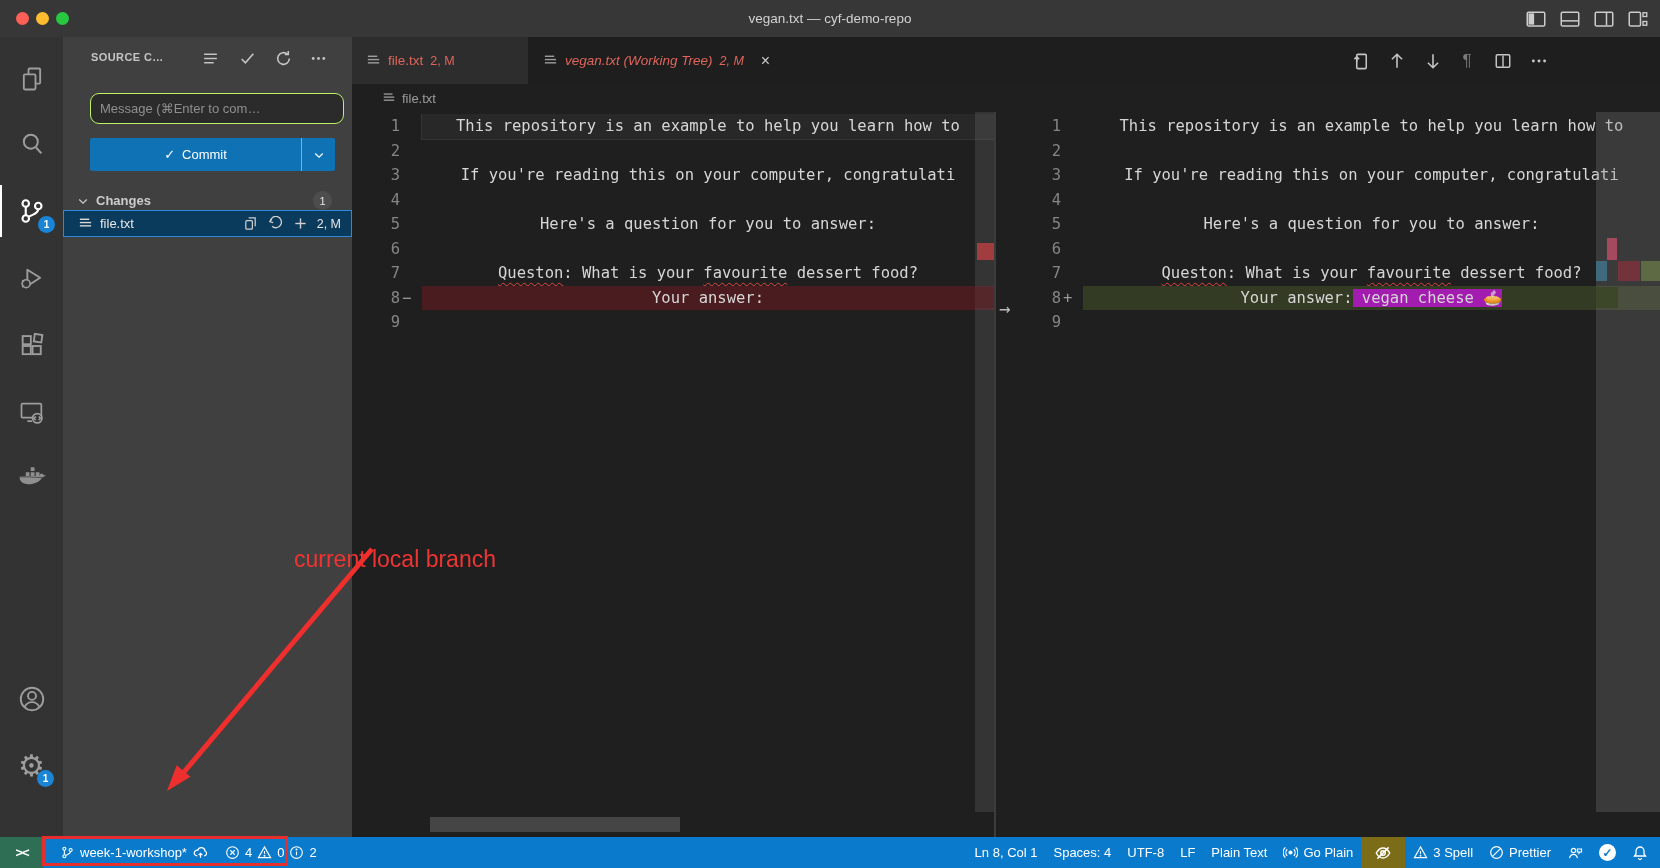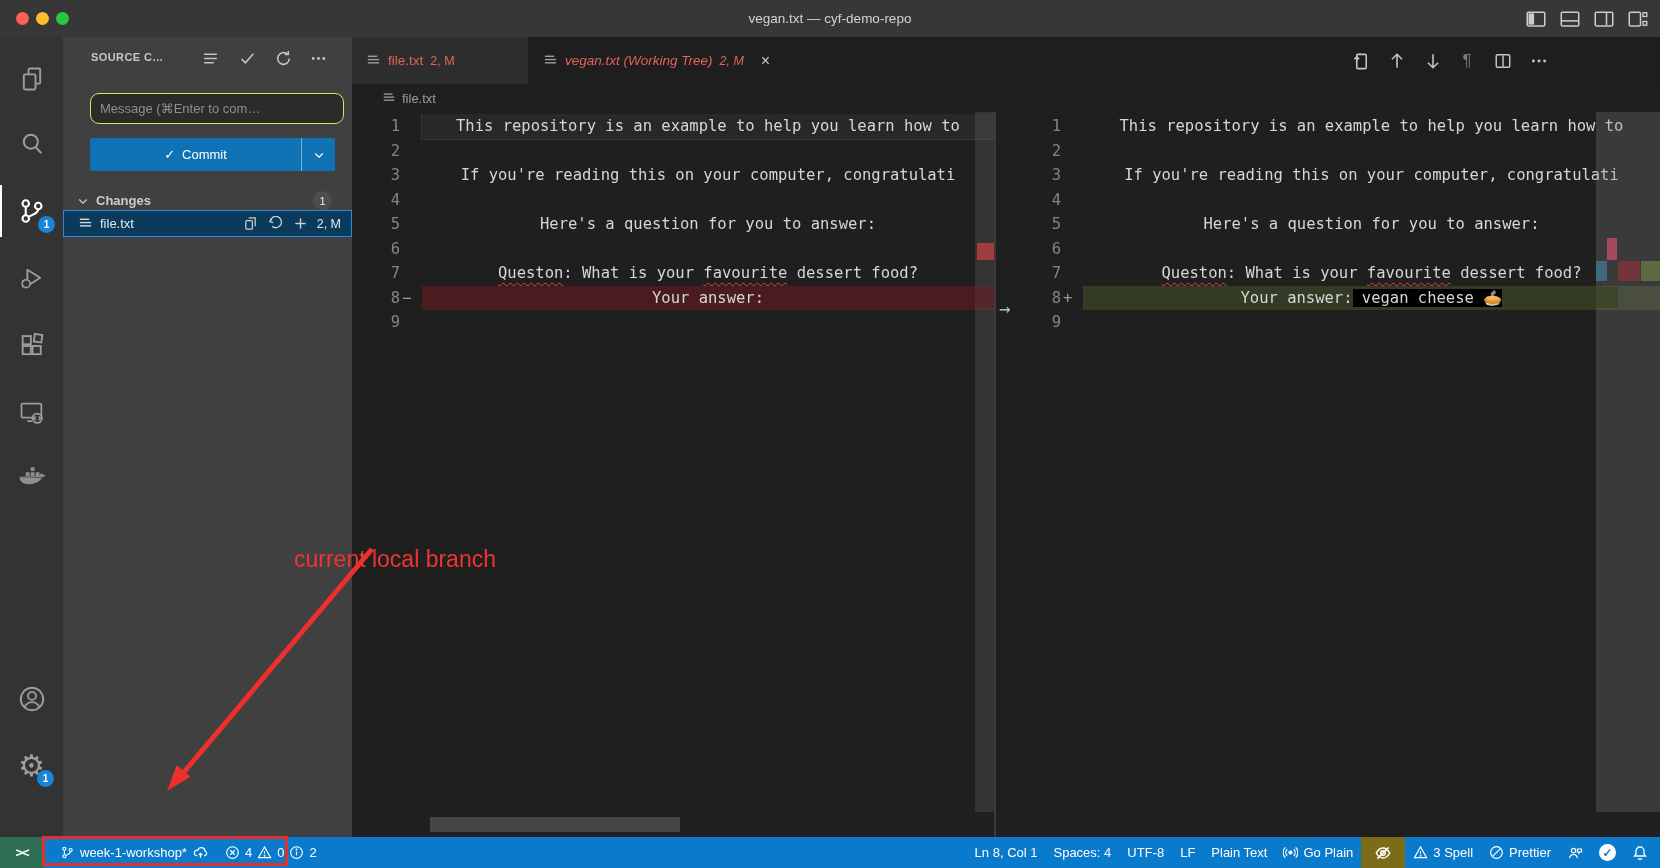--- a/index.html
+++ b/index.html
@@ -75,21 +75,21 @@
   #pane-right { left:995px;  width:665px; height:700px; }
   .crow { display:flex; height:24.5px; line-height:24.5px; white-space:pre; }
   .num { color:#858585; text-align:right; flex:none; }
   #pane-left  .num { width:48px; }
   #pane-right .num { width:66px; }
   .sign { width:22px; color:#9a9a9a; flex:none; padding-left:2px; }
   .ltext { flex:1 1 auto; overflow:hidden; white-space:pre;text-align:center; }
   .cur { background:rgba(255,255,255,.045); outline:1px solid rgba(255,255,255,.1); }
   .del .ltext { background:#4a1c20; }
   .add .ltext { background:#343b24; }
-  .addword { background:#000000; }
+  .addword { background:#a21caf; }
   .sq { text-decoration:underline; text-decoration-style:wavy;
         text-decoration-color:#e8463f; text-decoration-thickness:1px;
         text-underline-offset:4px; }
 
   
   .scrollcol { background:rgba(128,128,128,.22); }
   .mark { position:absolute; }
   #arrow-revert { left:999px; top:297px; color:#bbbbbb; font-size:19px;
                   font-family:"DejaVu Sans Mono", monospace; }
 

